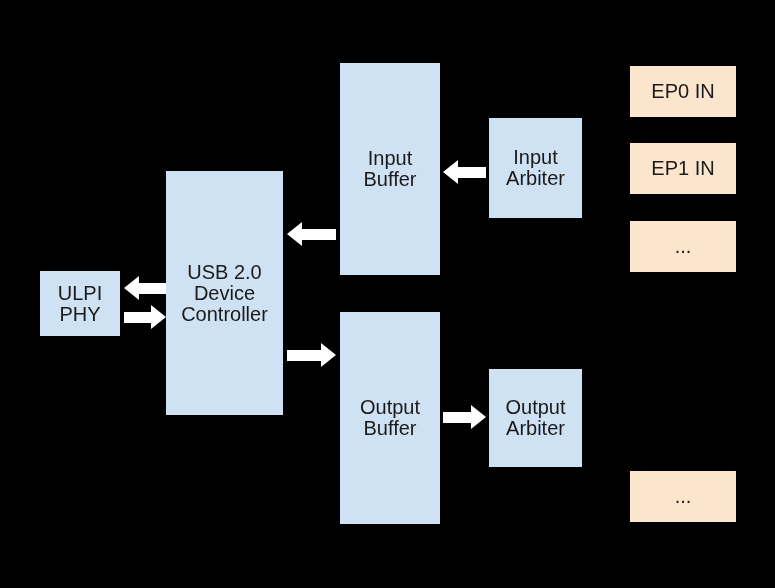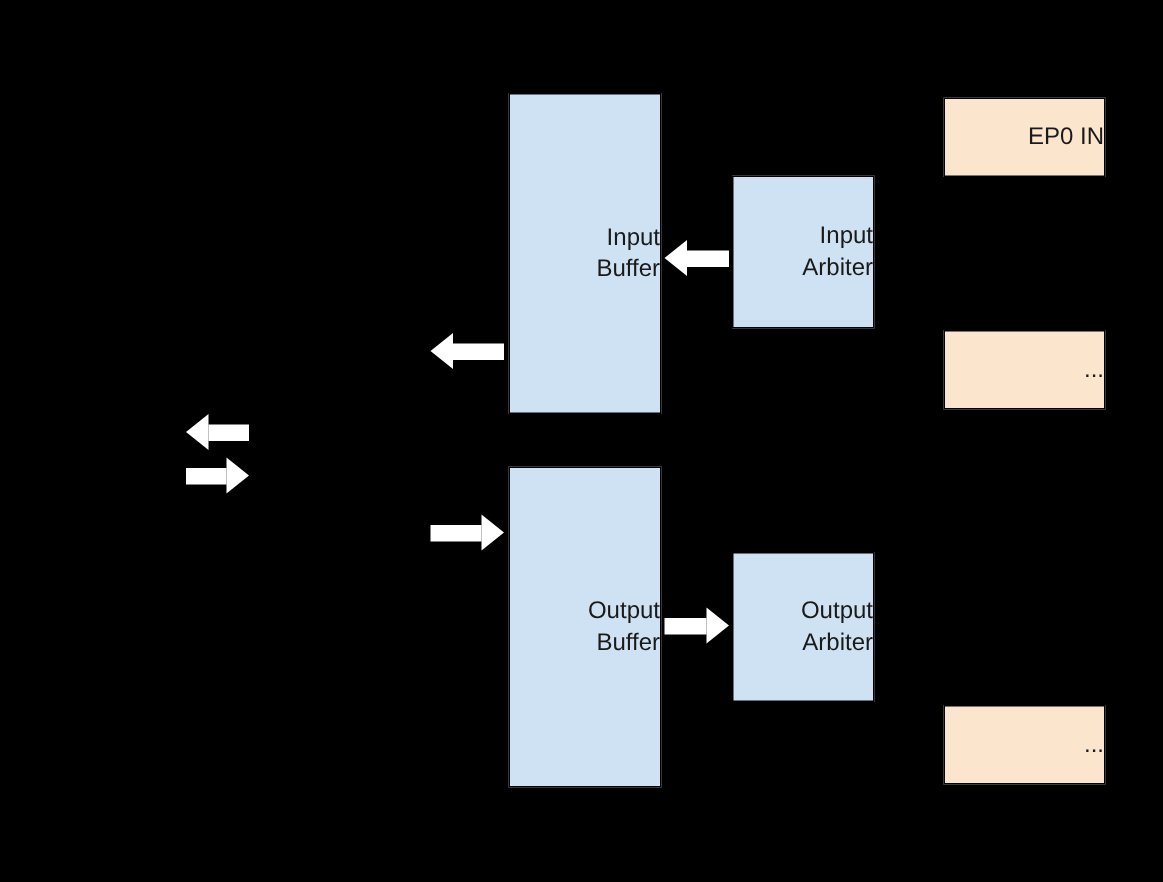--- a/index.html
+++ b/index.html
@@ -16,24 +16,24 @@
     width: 775px;
     height: 588px;
     background: var(--background);
     overflow: hidden;
     font-family: "Liberation Sans", sans-serif;
   }
   .node {
     position: absolute;
     display: flex;
     flex-direction: column;
-    align-items: flex-end;
+    align-items: center;
     justify-content: center;
     text-align: center;
-    font-size: 16px;
+    font-size: 20px;
     line-height: 21px;
     color: var(--text);
     border: 1px solid #000;
   }
   .blue  { background: var(--box-blue); }
   .peach { background: var(--box-peach); }
 
   
   #ulpi-phy        { left: 39px;  top: 270px; width: 82px;  height: 67px; }
   #usb-controller  { left: 165px; top: 170px; width: 119px; height: 246px; }
@@ -68,21 +68,30 @@
   #arrow-inbuf-to-ctrl  { left: 287px; top: 222px; width: 49px; }
   #arrow-ctrl-to-outbuf { left: 287px; top: 343px; width: 49px; }
   #arrow-inarb-to-inbuf { left: 443px; top: 160px; width: 43px; }
   #arrow-outbuf-to-outarb { left: 443px; top: 405px; width: 43px; }
 </style>
 </head>
 <body>
 
 <div id="canvas">
 
+  <div class="node blue" id="ulpi-phy">
+    <span>ULPI</span>
+    <span>PHY</span>
+  </div>
 
+  <div class="node blue" id="usb-controller">
+    <span>USB 2.0</span>
+    <span>Device</span>
+    <span>Controller</span>
+  </div>
 
   <div class="node blue" id="input-buffer">
     <span>Input</span>
     <span>Buffer</span>
   </div>
 
   <div class="node blue" id="output-buffer">
     <span>Output</span>
     <span>Buffer</span>
   </div>
@@ -92,20 +101,23 @@
     <span>Arbiter</span>
   </div>
 
   <div class="node blue" id="output-arbiter">
     <span>Output</span>
     <span>Arbiter</span>
   </div>
 
   <div class="node peach ep" id="ep0-in">
     <span>EP0 IN</span>
+  </div>
+  <div class="node peach ep" id="ep1-in">
+    <span>EP1 IN</span>
   </div>
   <div class="node peach ep" id="ep-in-more">
     <span>...</span>
   </div>
 
   <div class="node peach ep" id="ep-out-more">
     <span>...</span>
   </div>
 
   <div class="arrow dir-left" id="arrow-ctrl-to-phy">

